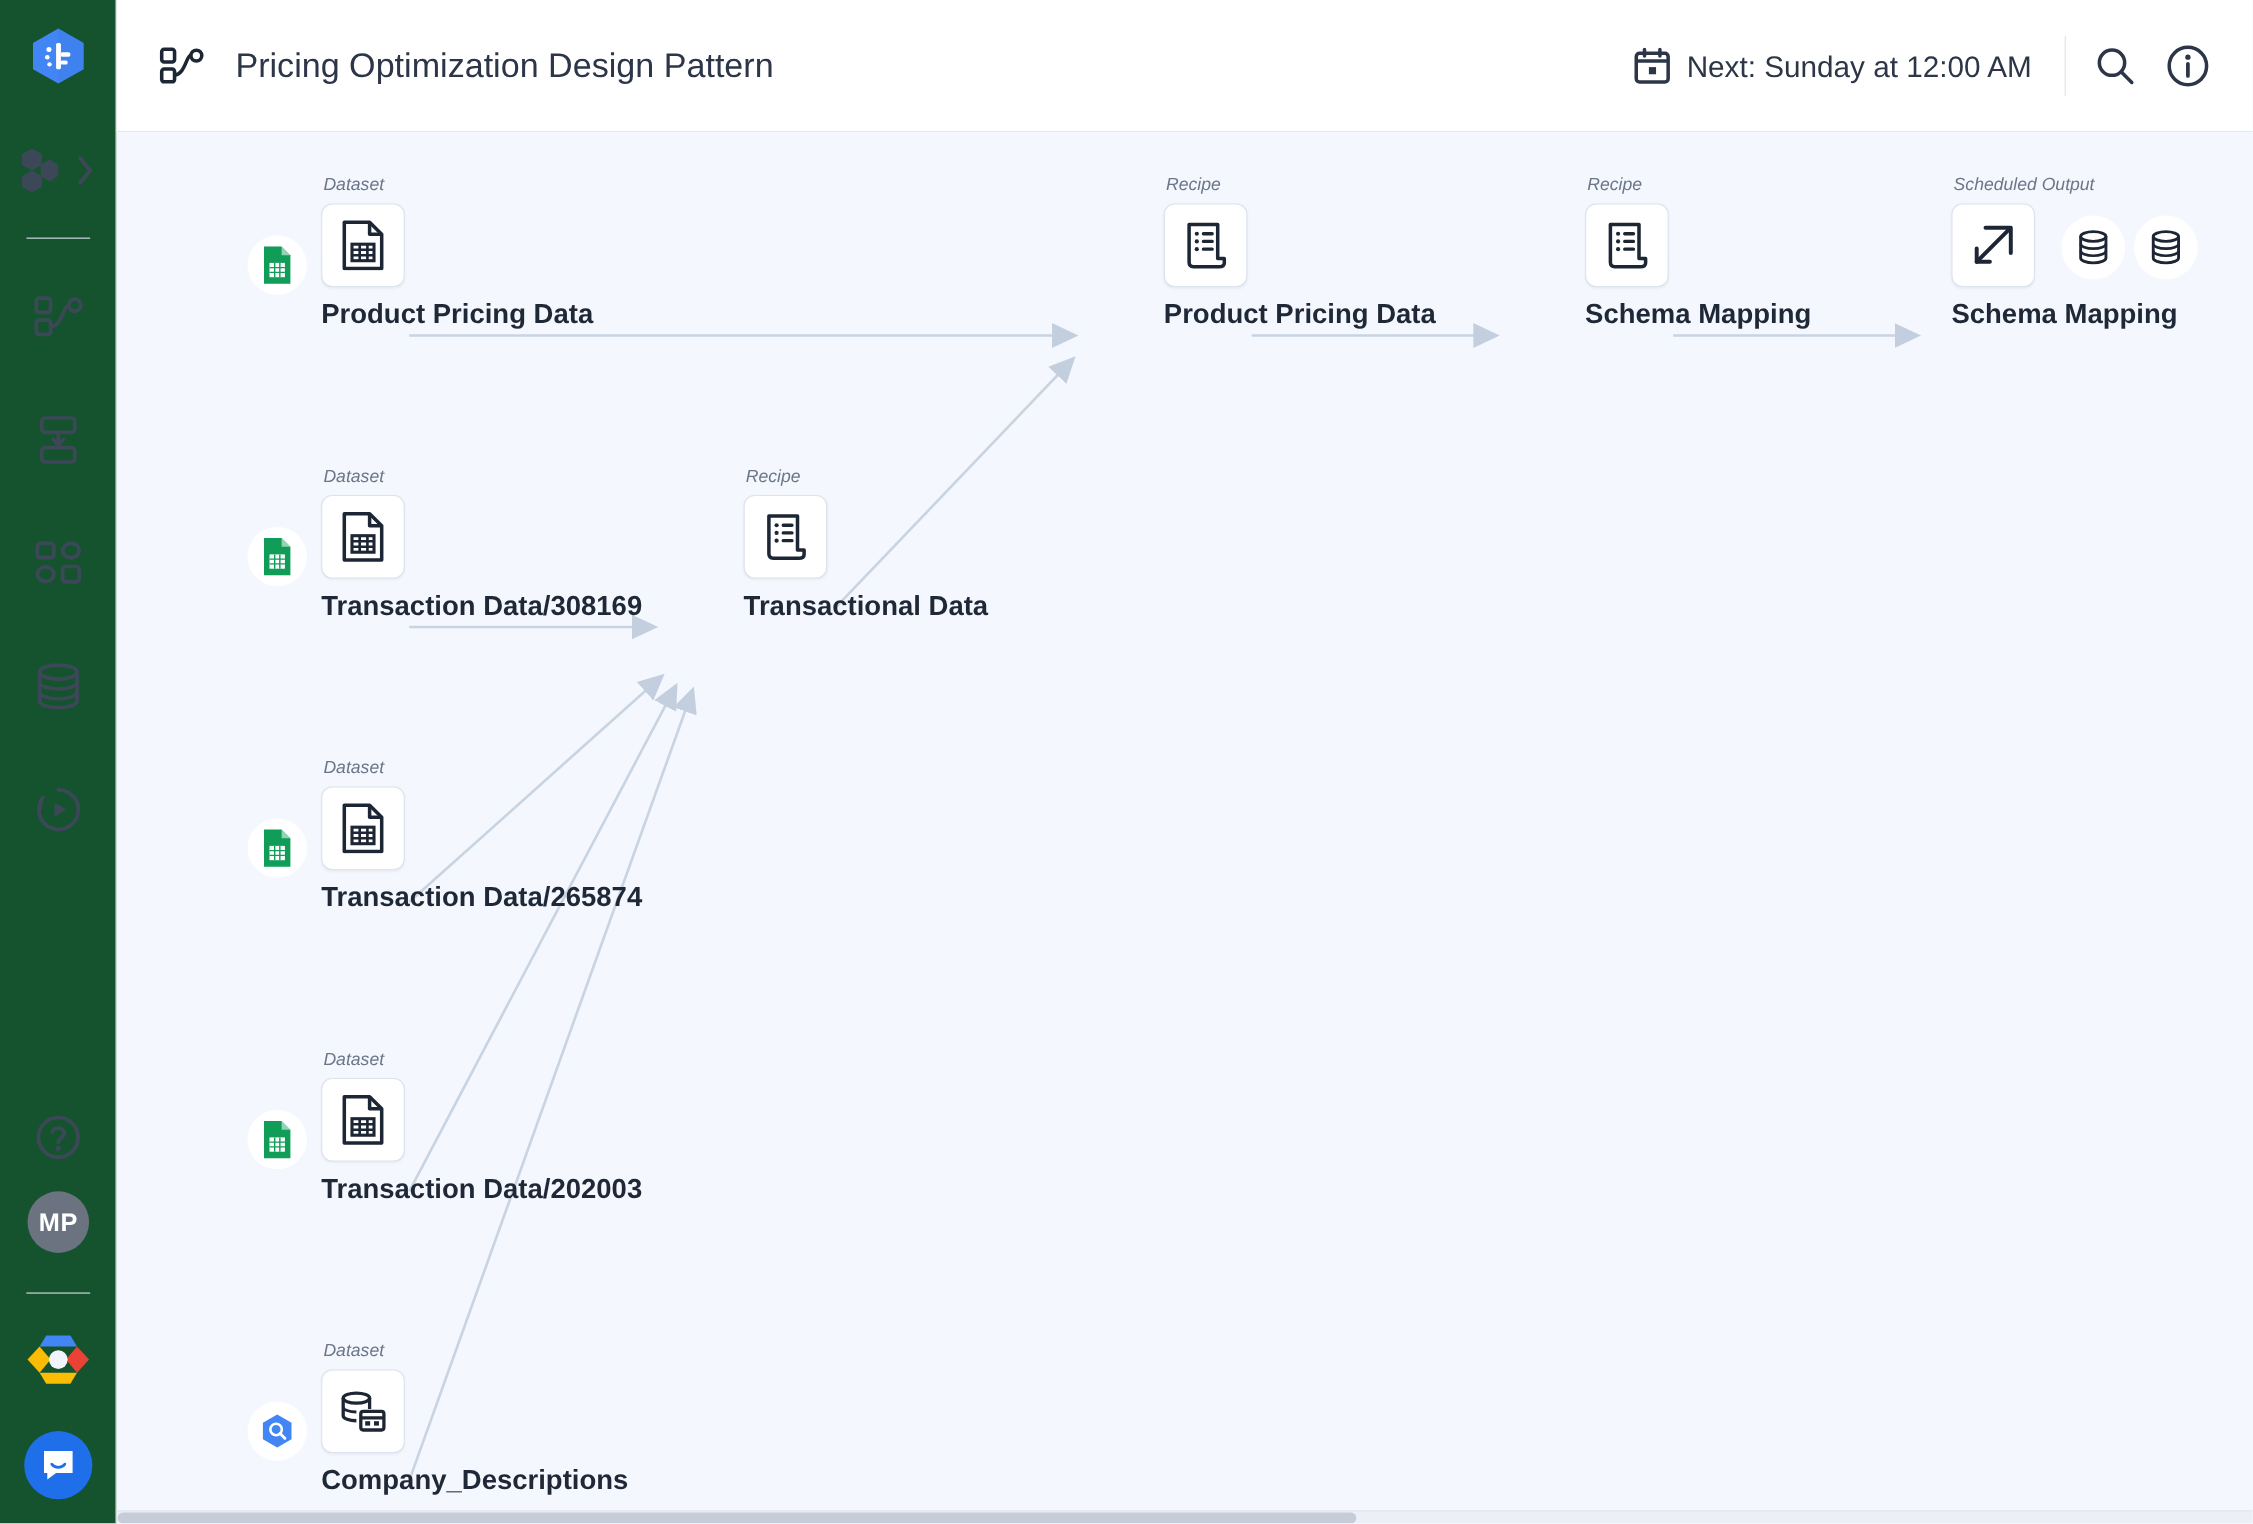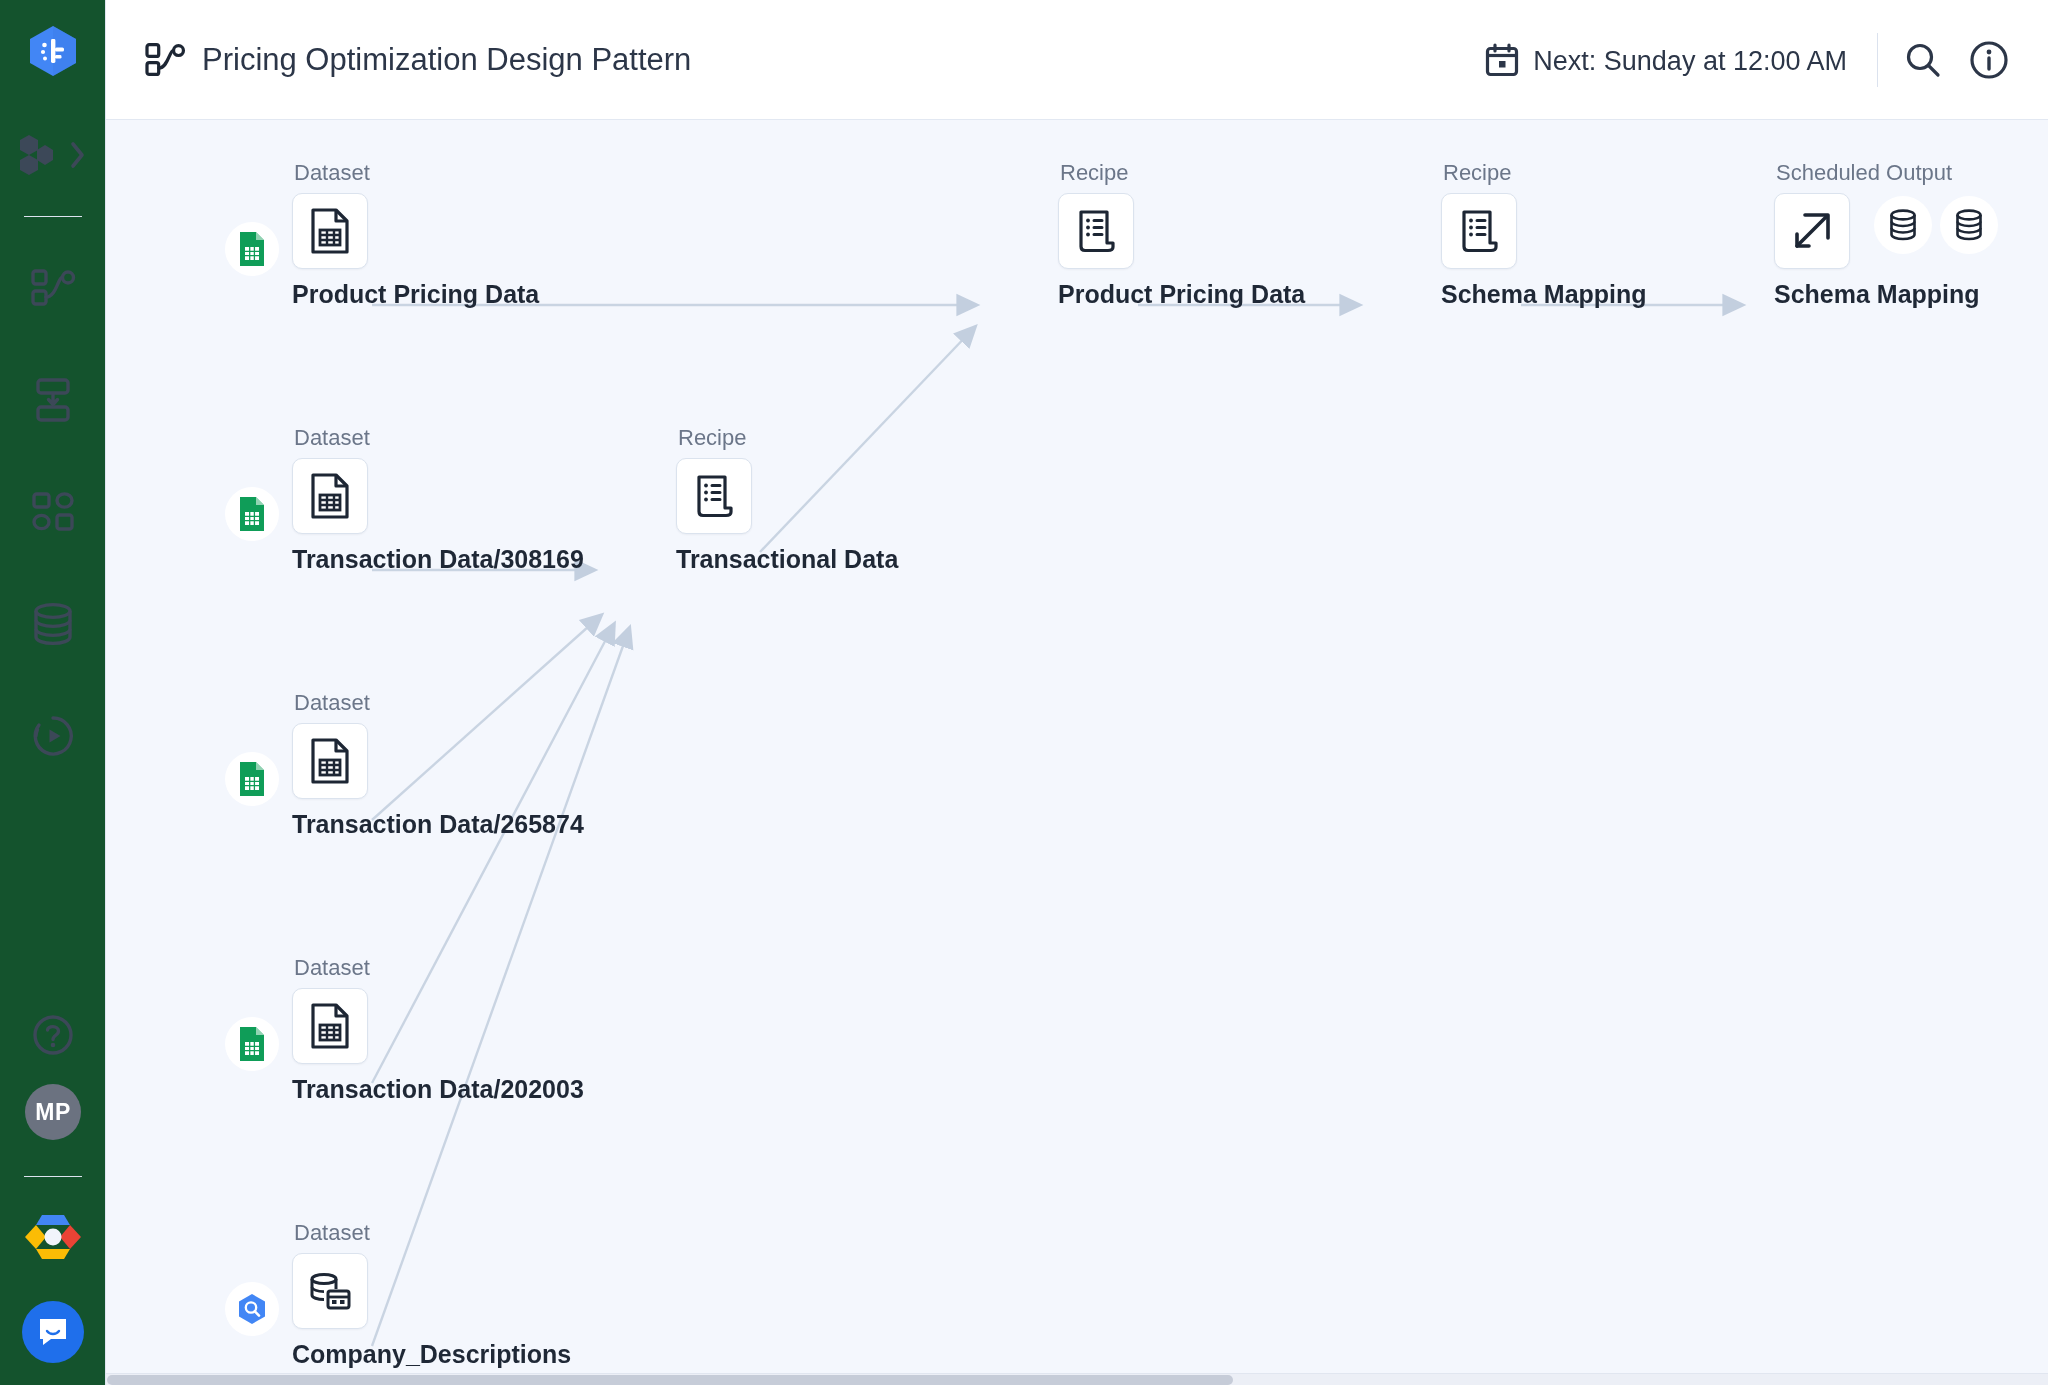--- a/index.html
+++ b/index.html
@@ -66,21 +66,21 @@
   
   .main { flex: 1 1 auto; position: relative; height: 1385px; background:#f4f7fd; }
 
   .topbar {
     height: 120px; background: #fff;
     border-bottom: 1px solid #e2e8f2;
     display: flex; align-items: center;
     padding: 0 26px 0 38px;
     position: relative;
   }
-  .topbar-left { display: flex; align-items: flex-start; gap: 16px; }
+  .topbar-left { display: flex; align-items: flex-start; gap: 28px; }
   .flow-icon { color: #1d2634; display:flex; align-items:center; }
   .page-title { font-size: 31px; color: #2c3648; font-weight: 400; white-space: nowrap; }
   .topbar-right {
     margin-left: auto; display: flex; align-items: center; gap: 0;
   }
   .sched {
     display: flex; align-items: flex-end; gap: 14px;
     color: #2c3648; font-size: 27px; padding-right: 30px;
     cursor: pointer; white-space: nowrap;
   }
@@ -89,22 +89,22 @@
     width: 66px; height: 66px; display:flex; align-items:center; justify-content:center;
     color: #2c3648; cursor: pointer; border-radius: 6px;
   }
 
   
   .canvas { position: relative; width: 100%; height: 1265px; overflow: hidden; }
   #edges { position: absolute; inset: 0; width: 100%; height: 1265px; pointer-events: none; }
 
   .node { position: absolute; }
   .node-type {
-    font-size: 22px; color: #6b7689; margin-bottom: 7px;
-    white-space: nowrap; padding-left: 2px;
+    font-size: 16px; color: #6b7689; margin-bottom: 7px;
+    white-space: nowrap; padding-left: 2px; font-style: italic;
   }
   .node-box {
     width: 76px; height: 76px;
     background: #fff; border: 1px solid #dbe3ee; border-radius: 10px;
     display: flex; align-items: center; justify-content: center;
     cursor: pointer; position: relative; z-index: 4;
     box-shadow: 0 1px 2px rgba(30,40,60,.05);
   }
   .node-label {
     margin-top: 11px; font-size: 25px; font-weight: bold; color: #1f2836;

